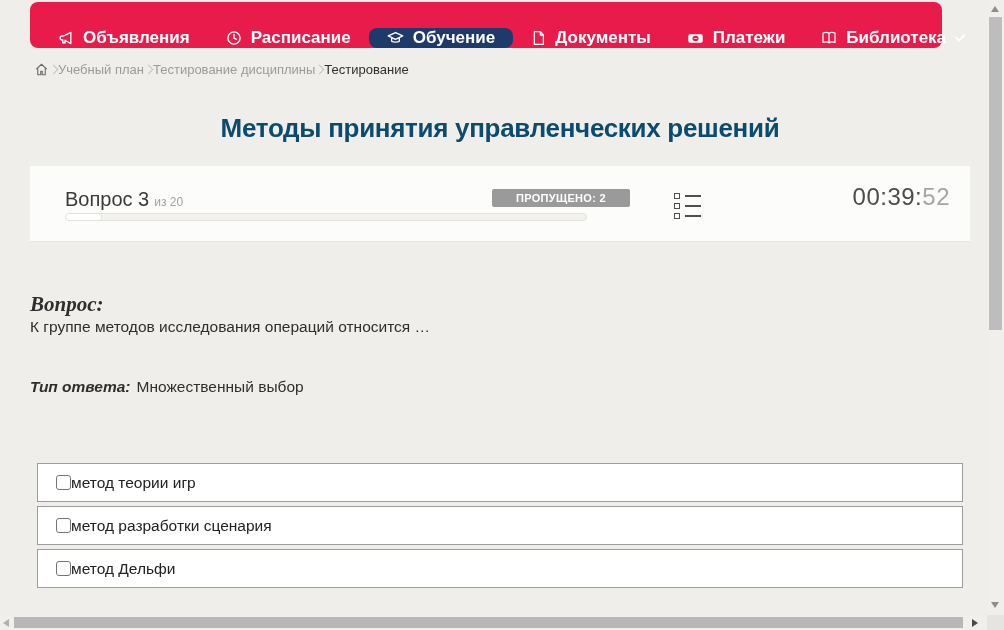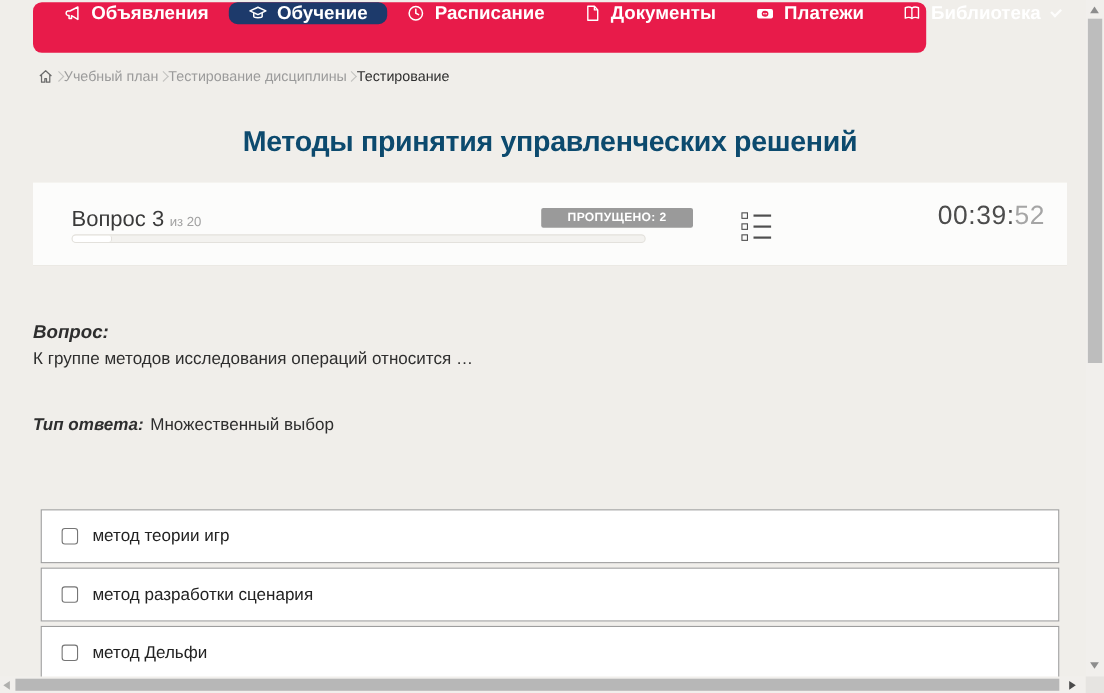--- a/index.html
+++ b/index.html
@@ -6,23 +6,23 @@
   html,body { width:1004px; height:630px; overflow:hidden; }
   body {
     position:relative;
     background:#f0eeea;
     font-family:"Liberation Sans", sans-serif;
     color:#2e2e2e;
   }
 
   
   .nav {
-    position:absolute; left:30px; top:2px; width:812px; height:46px;
+    position:absolute; left:30px; top:2px; width:912px; height:46px;
     background:#e81b4a; border-radius:8px;
-    display:flex; align-items:flex-start; justify-content:space-between;
+    display:flex; align-items:flex-end; justify-content:space-between;
     padding:0 10px;
   }
   .nav-item {
     display:flex; align-items:center; gap:9px;
     padding:0 18px; color:#fff; font-size:17px; font-weight:700;
     border-radius:8px; cursor:pointer; white-space:nowrap;
   }
   .nav-item.active { background:#1d3a6b; }
   .nav-item svg { display:block; }
   .chev-down {
@@ -75,33 +75,33 @@
   .qlist-row:last-child { margin-bottom:0; }
   .qlist-sq { width:6px; height:6px; border:1.5px solid #4f4f4f; background:transparent; }
   .qlist-ln { width:16px; height:2px; background:#4f4f4f; }
   .timer {
     position:absolute; right:20px; top:17px;
     font-size:24px; font-weight:400; color:#4c4c4c; letter-spacing:.5px;
   }
   .timer .secs { color:#a5a5a5; }
 
   
-  .q-label { position:absolute; left:30px; top:292px; font-size:17px; font-weight:700; font-style:italic; }
+  .q-label { position:absolute; left:30px; top:292px; font-size:21px; font-weight:700; font-style:italic;font-family:Liberation Serif, serif; }
   .q-text  { position:absolute; left:30px; top:318px; font-size:15.5px; }
   .q-type  { position:absolute; left:30px; top:378px; font-size:15.5px; }
   .q-type .t-label { font-weight:700; font-style:italic; margin-right:6px; }
 
   
   .options {
     position:absolute; left:37px; top:463px; width:926px;
     display:flex; flex-direction:column; gap:4px;
   }
   .option {
-    height:49px; background:#ffffff; border:1px solid #9d9d9d;
-    display:flex; align-items:center; gap:13px; padding:0 18px; cursor:pointer;
+    height:39px; background:#ffffff; border:1px solid #9d9d9d;
+    display:flex; align-items:center; padding:0 18px; cursor:pointer;
   }
   .option input[type=checkbox] {
     appearance:none; -webkit-appearance:none;
     width:15px; height:15px; border:1px solid #757575; border-radius:3px;
     background:#fff; cursor:pointer; flex:none;
   }
   .option .opt-label { font-size:15.5px; color:#222; }
 
   
   .v-scrollbar {
@@ -129,37 +129,37 @@
 
 <nav class="nav">
   <div class="nav-item">
     <span>
       <svg width="16" height="16" viewBox="0 0 20 20">
           <path d="M16 3 L7 7.5 H4.5 a2.6 2.6 0 0 0 0 5 H6 v3.6 h2.8 V12.8 L16 17 Z" fill="none" stroke="#fff" stroke-width="1.7" stroke-linejoin="round"></path>
         </svg>
     </span>
     <span>Объявления</span>
   </div>
+  <div class="nav-item">
+    <span>
+      <svg width="16" height="16" viewBox="0 0 20 20">
+          <circle cx="10" cy="10" r="7.6" fill="none" stroke="#fff" stroke-width="1.7"></circle>
+          <path d="M10 5.5 V10 l3.2 1.6" fill="none" stroke="#fff" stroke-width="1.7" stroke-linecap="round"></path>
+        </svg>
+    </span>
+    <span>Расписание</span>
+  </div>
   <div class="nav-item active">
     <span>
       <svg width="17" height="17" viewBox="0 0 20 20">
           <path d="M10 3 L1.5 7 L10 11 L18.5 7 Z" fill="none" stroke="#fff" stroke-width="1.6" stroke-linejoin="round"></path>
           <path d="M5.5 9.2 V13 c0 1.6 9 1.6 9 0 V9.2" fill="none" stroke="#fff" stroke-width="1.6"></path>
         </svg>
     </span>
     <span>Обучение</span>
-  </div>
-  <div class="nav-item">
-    <span>
-      <svg width="16" height="16" viewBox="0 0 20 20">
-          <circle cx="10" cy="10" r="7.6" fill="none" stroke="#fff" stroke-width="1.7"></circle>
-          <path d="M10 5.5 V10 l3.2 1.6" fill="none" stroke="#fff" stroke-width="1.7" stroke-linecap="round"></path>
-        </svg>
-    </span>
-    <span>Расписание</span>
   </div>
   <div class="nav-item">
     <span>
       <svg width="15" height="16" viewBox="0 0 20 20">
           <path d="M4.5 1.5 h8 l4 4.5 v12.5 h-12 z" fill="none" stroke="#fff" stroke-width="1.7" stroke-linejoin="round"></path>
           <path d="M12.5 1.5 v4.5 h4" fill="none" stroke="#fff" stroke-width="1.7" stroke-linejoin="round"></path>
         </svg>
     </span>
     <span>Документы</span>
   </div>

